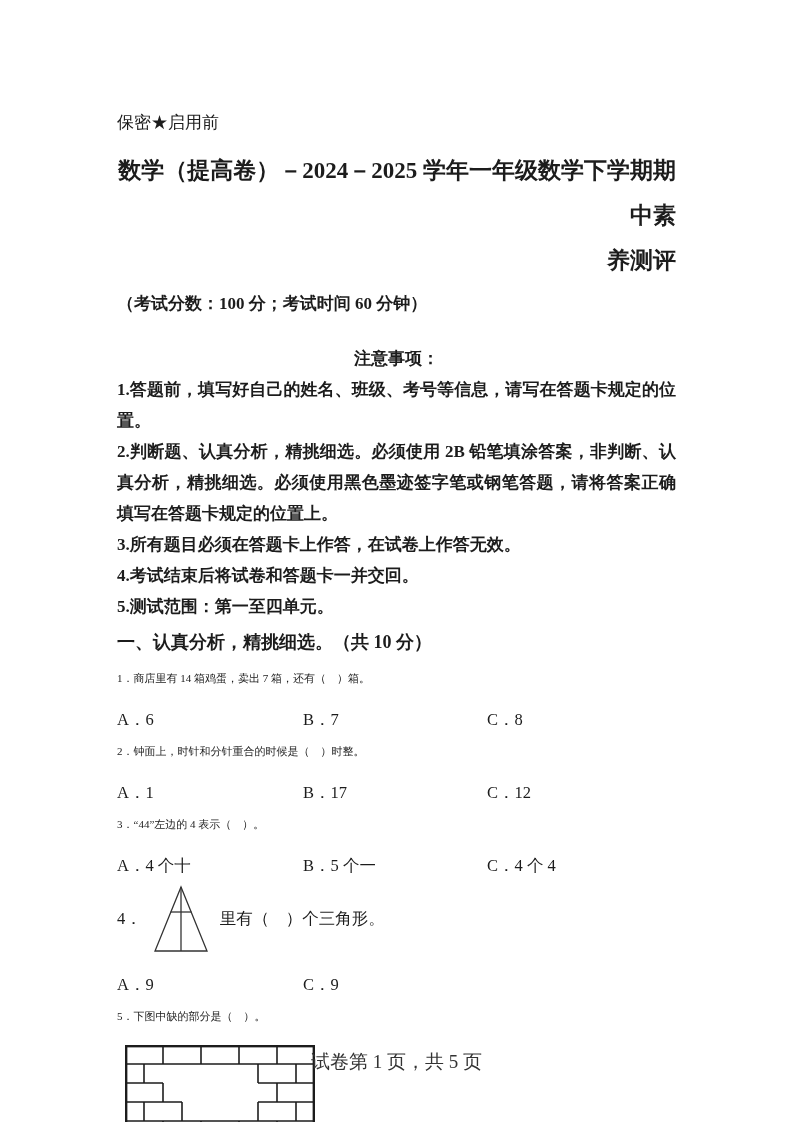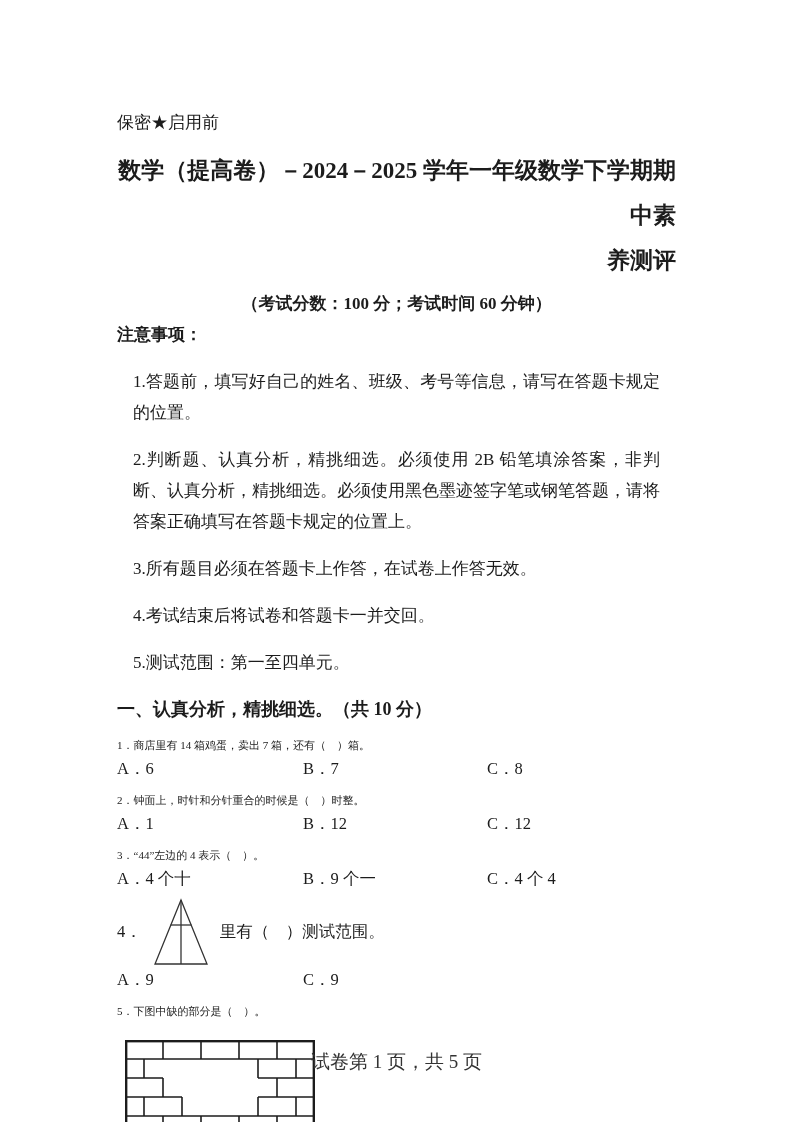--- a/index.html
+++ b/index.html
@@ -28,50 +28,50 @@
     font-size: 23px;
     font-weight: 700;
     text-align: right;
     line-height: 45px;
   }
   .title-line { display: block; }
   .exam-info {
     margin-top: 9px;
     font-size: 17px;
     font-weight: 700;
-    text-align: center;
     line-height: 24px;
   }
   .notes-heading {
-    margin-top: 3px;
+    margin-top: 27px;
     font-size: 17px;
     font-weight: 700;
     line-height: 31px;
+    text-align: center;
   }
   .note {
-    margin: 16px;
+    margin: 0;
     font-size: 17px;
-    font-weight: 400;
+    font-weight: 700;
     line-height: 31px;
     text-align: justify;
   }
   .section-heading {
     margin-top: 5px;
     font-size: 18px;
     font-weight: 700;
     line-height: 30px;
   }
   .q-text {
     margin: 11px 0 0 0;
     font-size: 11px;
     line-height: 21px;
   }
   .options {
     display: flex;
-    margin-top: 2px;
+    margin-top: 20px;
     font-size: 16.5px;
     line-height: 21px;
   }
   .opt-a { width: 186px; }
   .opt-b { width: 184px; }
   .q4-row {
     display: flex;
     align-items: center;
     margin-top: 8px;
     font-size: 16.5px;
@@ -120,41 +120,41 @@
     <p class="q-text">1．商店里有 14 箱鸡蛋，卖出 7 箱，还有（　）箱。</p>
     <div class="options">
       <span class="opt-a">A．6</span>
       <span class="opt-b">B．7</span>
       <span class="opt-c">C．8</span>
     </div>
 
     <p class="q-text">2．钟面上，时针和分针重合的时候是（　）时整。</p>
     <div class="options">
       <span class="opt-a">A．1</span>
-      <span class="opt-b">B．12</span>
+      <span class="opt-b">B．17</span>
       <span class="opt-c">C．12</span>
     </div>
 
     <p class="q-text">3．“44”左边的 4 表示（　）。</p>
     <div class="options">
       <span class="opt-a">A．4 个十</span>
-      <span class="opt-b">B．9 个一</span>
+      <span class="opt-b">B．5 个一</span>
       <span class="opt-c">C．4 个 4</span>
     </div>
 
     <div class="q4-row">
       <span>4．</span>
       <span class="fig">
         <svg width="62" height="70" viewBox="0 0 62 70">
           <polygon points="31,3 57,67 5,67" fill="none" stroke="#333333" stroke-width="1.3"></polygon>
           <line x1="31" y1="3" x2="31" y2="67" stroke="#333333" stroke-width="1.3"></line>
           <line x1="20.5" y1="28" x2="41.5" y2="28" stroke="#333333" stroke-width="1.3"></line>
         </svg>
       </span>
-      <span>里有（　）测试范围。</span>
+      <span>里有（　）个三角形。</span>
     </div>
     <div class="options">
       <span class="opt-a">A．9</span>
       <span class="opt-c">C．9</span>
     </div>
 
     <p class="q-text">5．下图中缺的部分是（　）。</p>
     <div class="wall-wrap">
       <svg width="190" height="97" viewBox="0 0 240 120">
         <rect x="1.5" y="1.5" width="237" height="117" fill="none" stroke="#1c1c1c" stroke-width="3"></rect>

